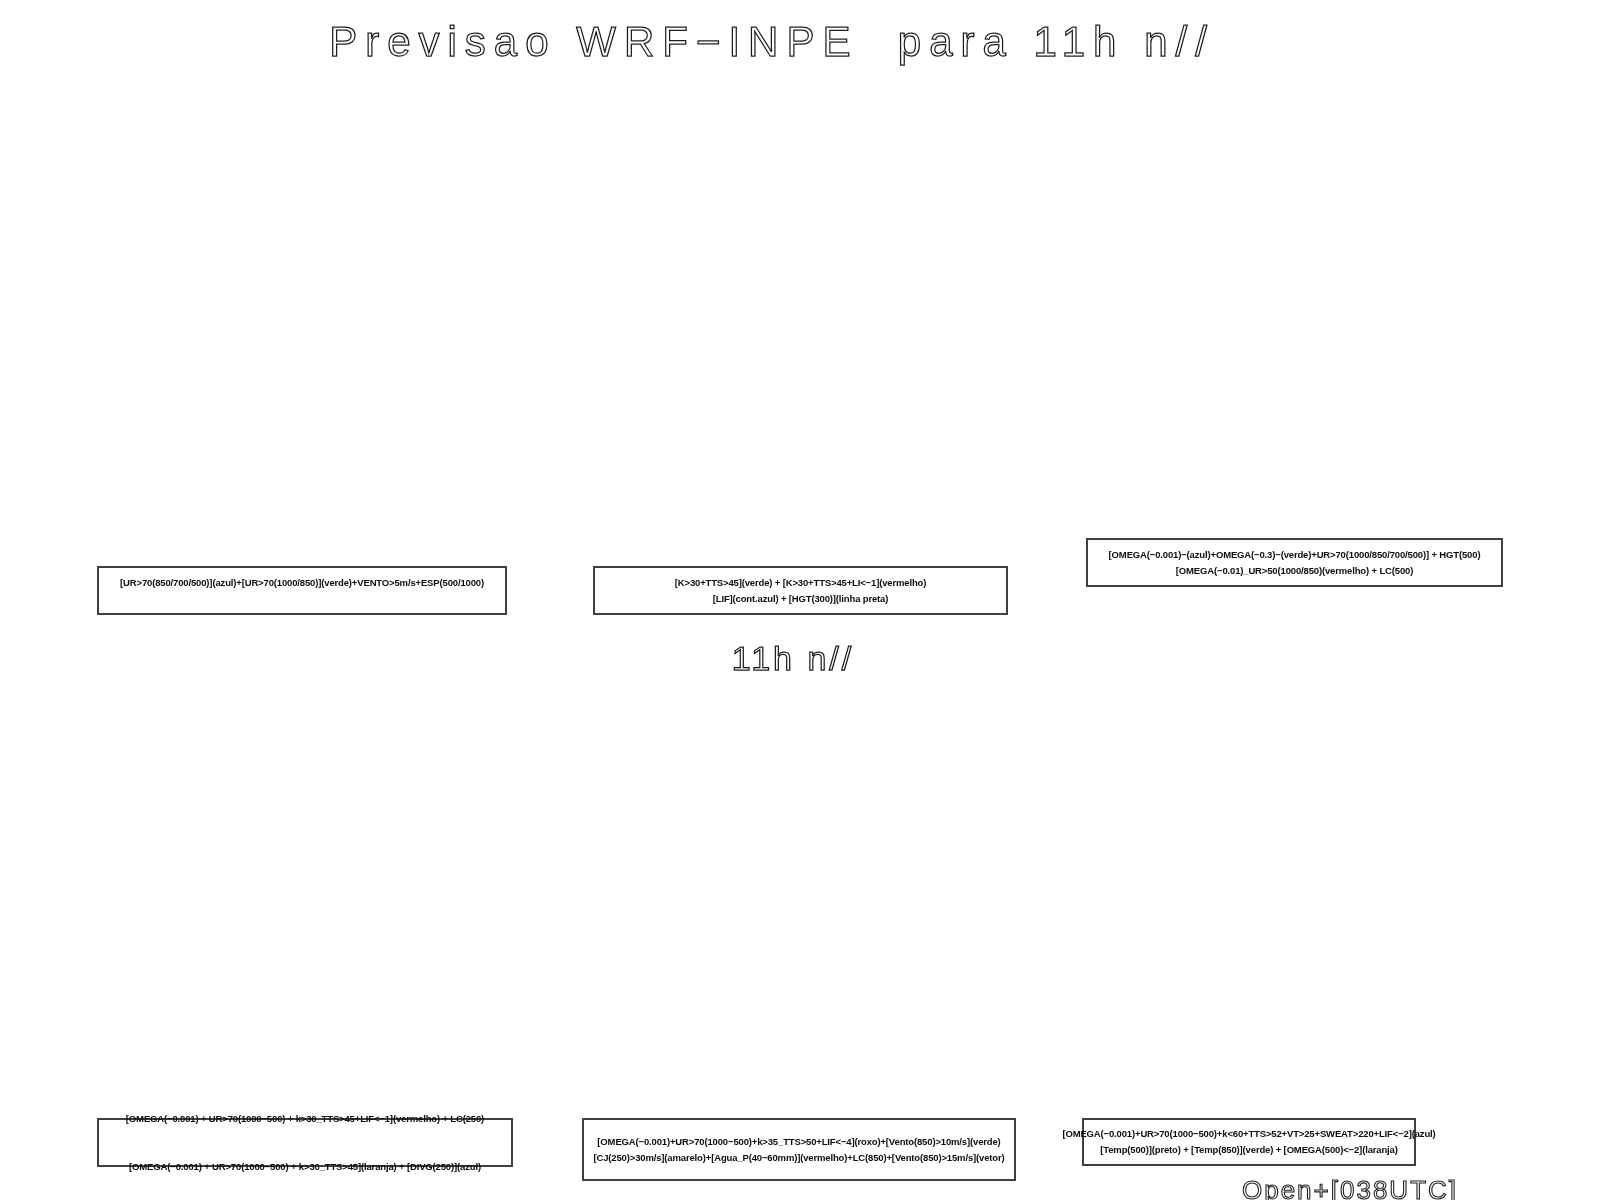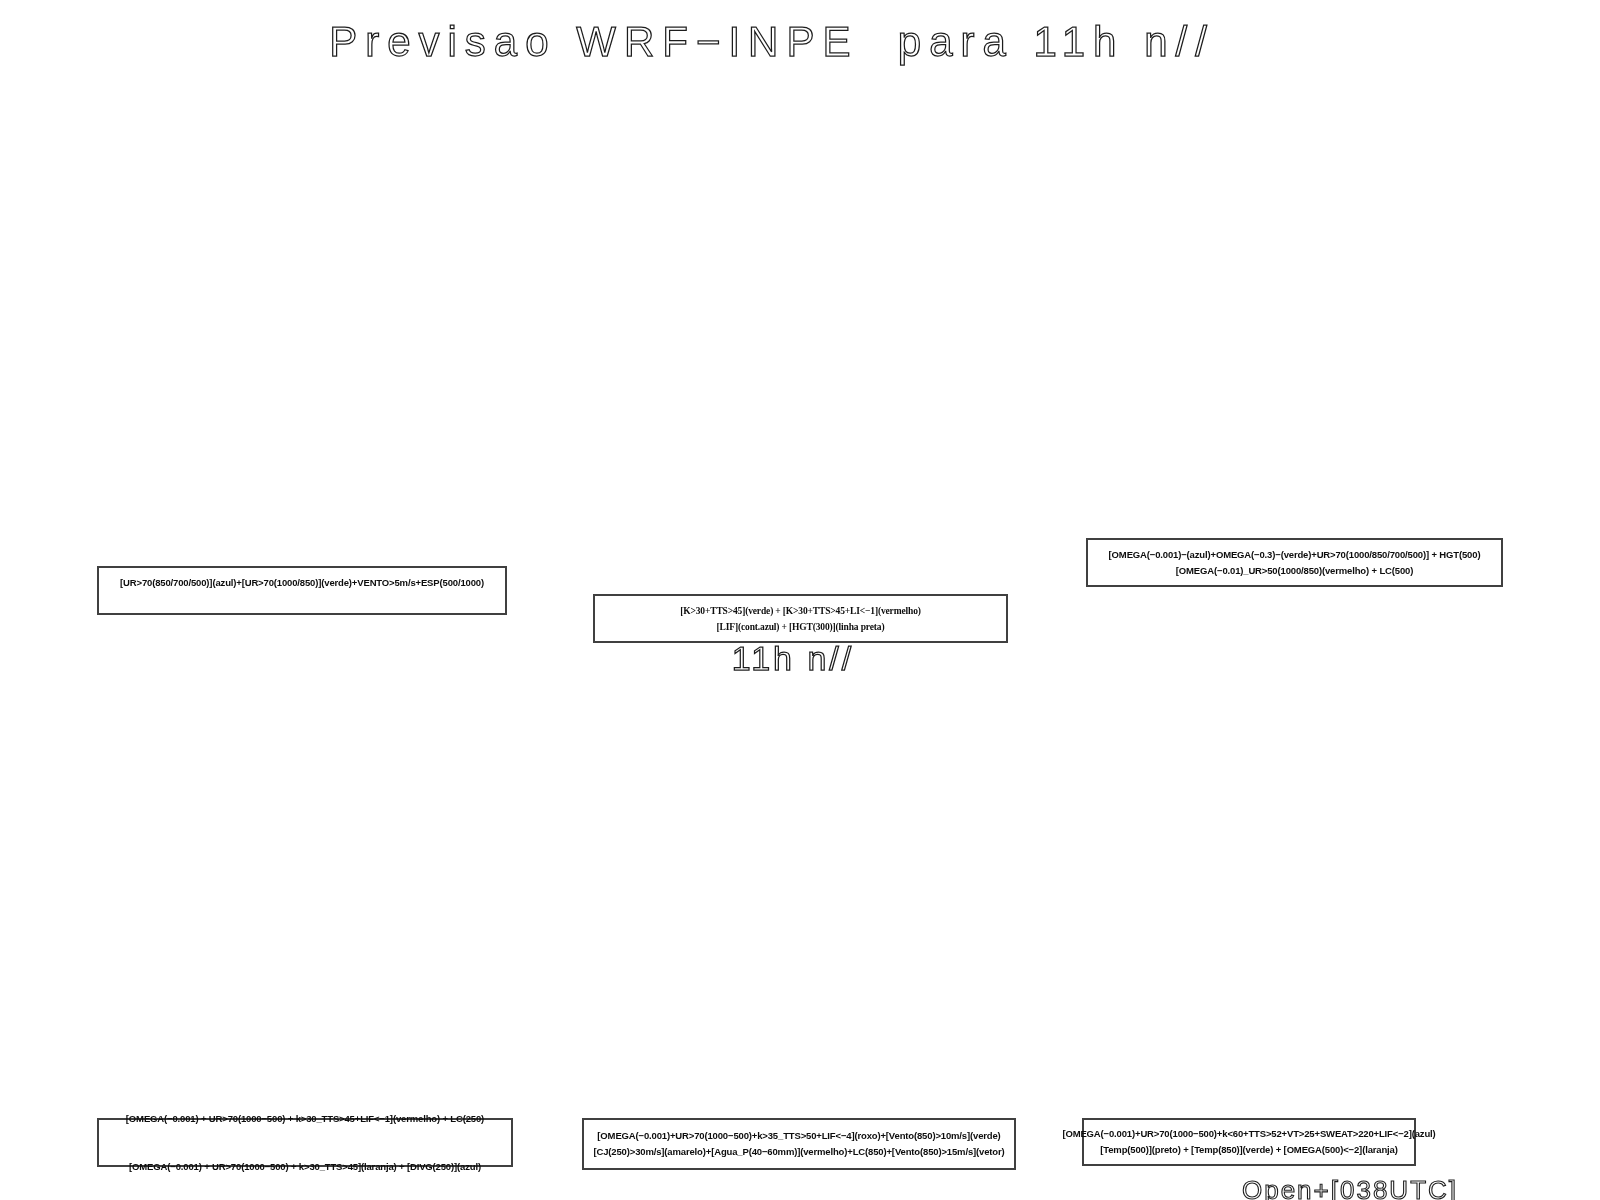--- a/index.html
+++ b/index.html
@@ -50,40 +50,40 @@
 
   <svg class="stroke-svg" style="left:0; top:0; width:1600px; height:90px;">
     <text x="772" y="56" text-anchor="middle" style="font-size:42px; letter-spacing:8px;">Previsao WRF−INPE  para 11h n//</text>
   </svg>
 
   <div class="legend-box" style="left:97px; top:566px; width:410px; height:49px;">
     <div class="box-line">[UR&gt;70(850/700/500)](azul)+[UR&gt;70(1000/850)](verde)+VENTO&gt;5m/s+ESP(500/1000)</div>
     <div class="box-line"></div>
   </div>
 
-  <div class="legend-box" style="left:593px; top:594px; width:415px; height:49px;font-family:Liberation Serif, serif;">
+  <div class="legend-box" style="left:593px; top:566px; width:415px; height:49px;">
     <div class="box-line">[K&gt;30+TTS&gt;45](verde)  +  [K&gt;30+TTS&gt;45+LI&lt;−1](vermelho)</div>
     <div class="box-line">[LIF](cont.azul)  +  [HGT(300)](linha  preta)</div>
   </div>
 
   <div class="legend-box" style="left:1086px; top:538px; width:417px; height:49px;">
     <div class="box-line">[OMEGA(−0.001)−(azul)+OMEGA(−0.3)−(verde)+UR&gt;70(1000/850/700/500)]  +  HGT(500)</div>
     <div class="box-line">[OMEGA(−0.01)_UR&gt;50(1000/850)(vermelho)  +  LC(500)</div>
   </div>
 
   <svg class="stroke-svg" style="left:0; top:610px; width:1600px; height:80px;">
     <text x="793" y="60" text-anchor="middle" style="font-size:34px; letter-spacing:3px;">11h n//</text>
   </svg>
 
   <div class="legend-box" style="left:97px; top:1118px; width:416px; height:49px;gap:32px;">
     <div class="box-line">[OMEGA(−0.001)  +  UR&gt;70(1000−500)  +  k&gt;30_TTS&gt;45+LIF&lt;−1](vermelho)  +  LC(250)</div>
     <div class="box-line">[OMEGA(−0.001)  +  UR&gt;70(1000−500)  +  k&gt;30_TTS&gt;45](laranja)  +  [DIVG(250)](azul)</div>
   </div>
 
-  <div class="legend-box" style="left:582px; top:1118px; width:434px; height:52px;">
+  <div class="legend-box" style="left:582px; top:1118px; width:434px; height:63px;">
     <div class="box-line">[OMEGA(−0.001)+UR&gt;70(1000−500)+k&gt;35_TTS&gt;50+LIF&lt;−4](roxo)+[Vento(850)&gt;10m/s](verde)</div>
     <div class="box-line">[CJ(250)&gt;30m/s](amarelo)+[Agua_P(40−60mm)](vermelho)+LC(850)+[Vento(850)&gt;15m/s](vetor)</div>
   </div>
 
   <div class="legend-box" style="left:1082px; top:1118px; width:334px; height:48px;">
     <div class="box-line">[OMEGA(−0.001)+UR&gt;70(1000−500)+k&lt;60+TTS&gt;52+VT&gt;25+SWEAT&gt;220+LIF&lt;−2](azul)</div>
     <div class="box-line">[Temp(500)](preto)  +  [Temp(850)](verde)  +  [OMEGA(500)&lt;−2](laranja)</div>
   </div>
 
   <svg class="stroke-svg" style="left:0; top:1160px; width:1600px; height:40px;">

